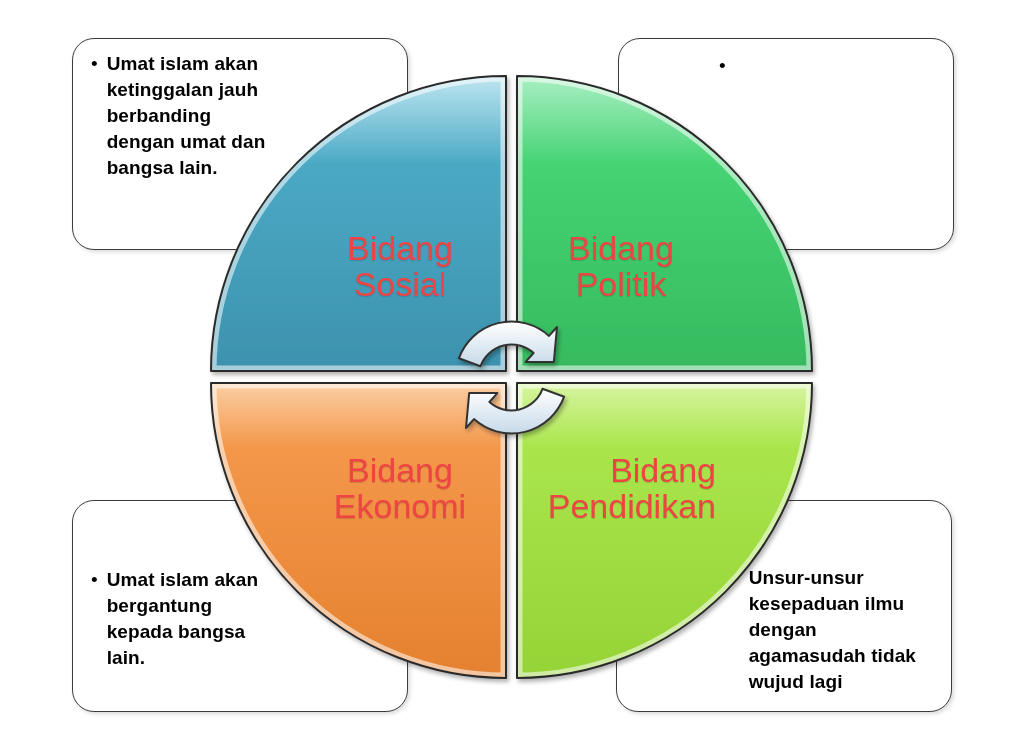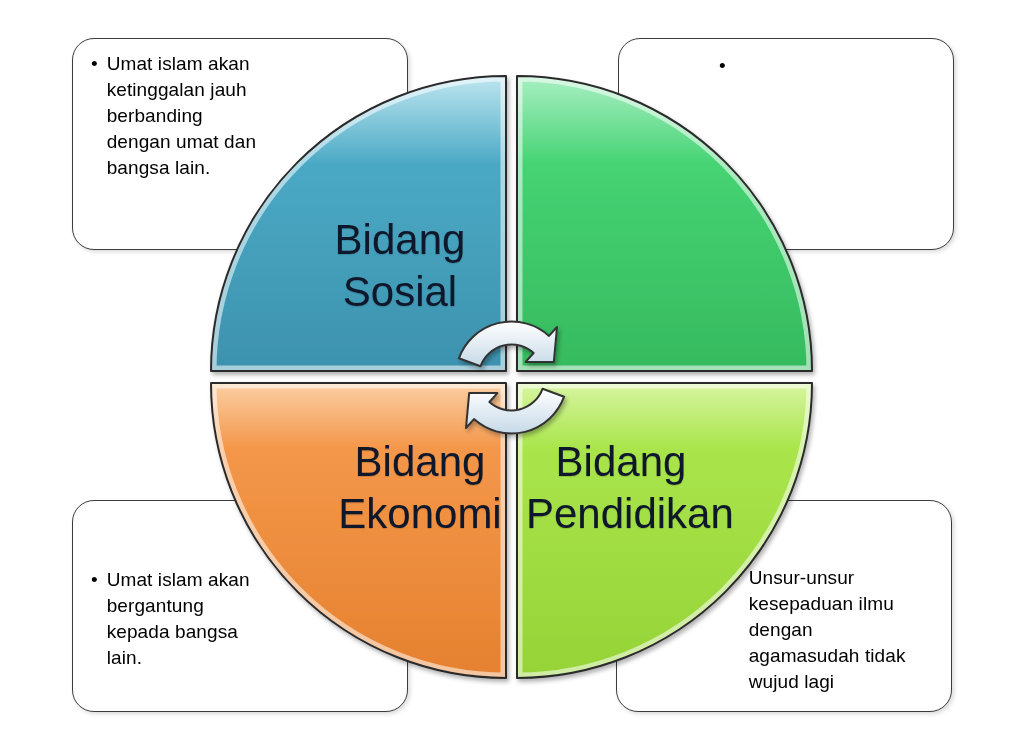--- a/index.html
+++ b/index.html
@@ -17,34 +17,35 @@
   }
   .callout-tl{left:72px;top:38px;padding:12px 12px 0 18px;}
   .callout-tr{left:618px;top:38px;padding:14px 6px 0 100px;}
   .callout-bl{left:72px;top:500px;padding:66px 12px 0 18px;}
   .callout-br{left:616px;top:500px;padding:64px 4px 0 116px;}
   .bullet-row{display:flex;align-items:flex-start;}
   .bullet{font-size:19px;line-height:26px;color:#000;margin-right:9px;flex:0 0 auto;}
   .callout-text{
     white-space:pre-line;font-size:19px;line-height:26px;color:#000;
     letter-spacing:0.1px;
+    font-weight:bold;
   }
   
   .diagram-svg{position:absolute;left:0;top:0;z-index:2;pointer-events:none;}
   
   .qlabel{
     position:absolute;z-index:3;width:190px;text-align:center;
     transform:translate(-50%,-50%);
-    color:#0f172a;font-size:42px;line-height:52px;font-weight:400;
+    color:#ef4444;font-size:34px;line-height:36px;font-weight:400;
     text-shadow:0 1px 1px rgba(0,0,0,0.15);
   }
   .qlabel-sosial{left:400px;top:266px;}
   .qlabel-politik{left:621px;top:266px;}
-  .qlabel-ekonomi{left:420px;top:488px;}
-  .qlabel-pendidikan{left:621px;top:488px;}
+  .qlabel-ekonomi{left:400px;top:488px;}
+  .qlabel-pendidikan{left:621px;top:488px;text-align:right;}
 </style>
 </head>
 <body>
 
 <div class="stage">
 
   <div class="callout callout-tl">
     <div class="bullet-row">
       <span class="bullet">•</span>
       <span class="callout-text">Umat islam akan
@@ -156,16 +157,17 @@
       <use href="#wPendidikan" fill="none" stroke="#2b2b2b" stroke-width="2" stroke-linejoin="round"></use>
     </g>
 
     <g filter="url(#ds)" stroke-linejoin="round">
       <path d="M 458.9 358.3 A 56 56 0 0 1 549 335.9 L 557 327 L 553.8 362.1 L 525.6 361.9 L 533.6 353 A 33 33 0 0 0 480.5 366.2 Z" fill="url(#gradArrow)" stroke="#333333" stroke-width="2"></path>
       <path d="M 564.1 396.7 A 56 56 0 0 1 474 419.1 L 466 428 L 469.2 392.9 L 497.4 393.1 L 489.4 402 A 33 33 0 0 0 542.5 388.8 Z" fill="url(#gradArrow)" stroke="#333333" stroke-width="2"></path>
     </g>
   </svg>
 
   <div class="qlabel qlabel-sosial">Bidang Sosial</div>
+  <div class="qlabel qlabel-politik">Bidang Politik</div>
   <div class="qlabel qlabel-ekonomi">Bidang Ekonomi</div>
   <div class="qlabel qlabel-pendidikan">Bidang Pendidikan</div>
 
 </div>
 
 </body></html>

